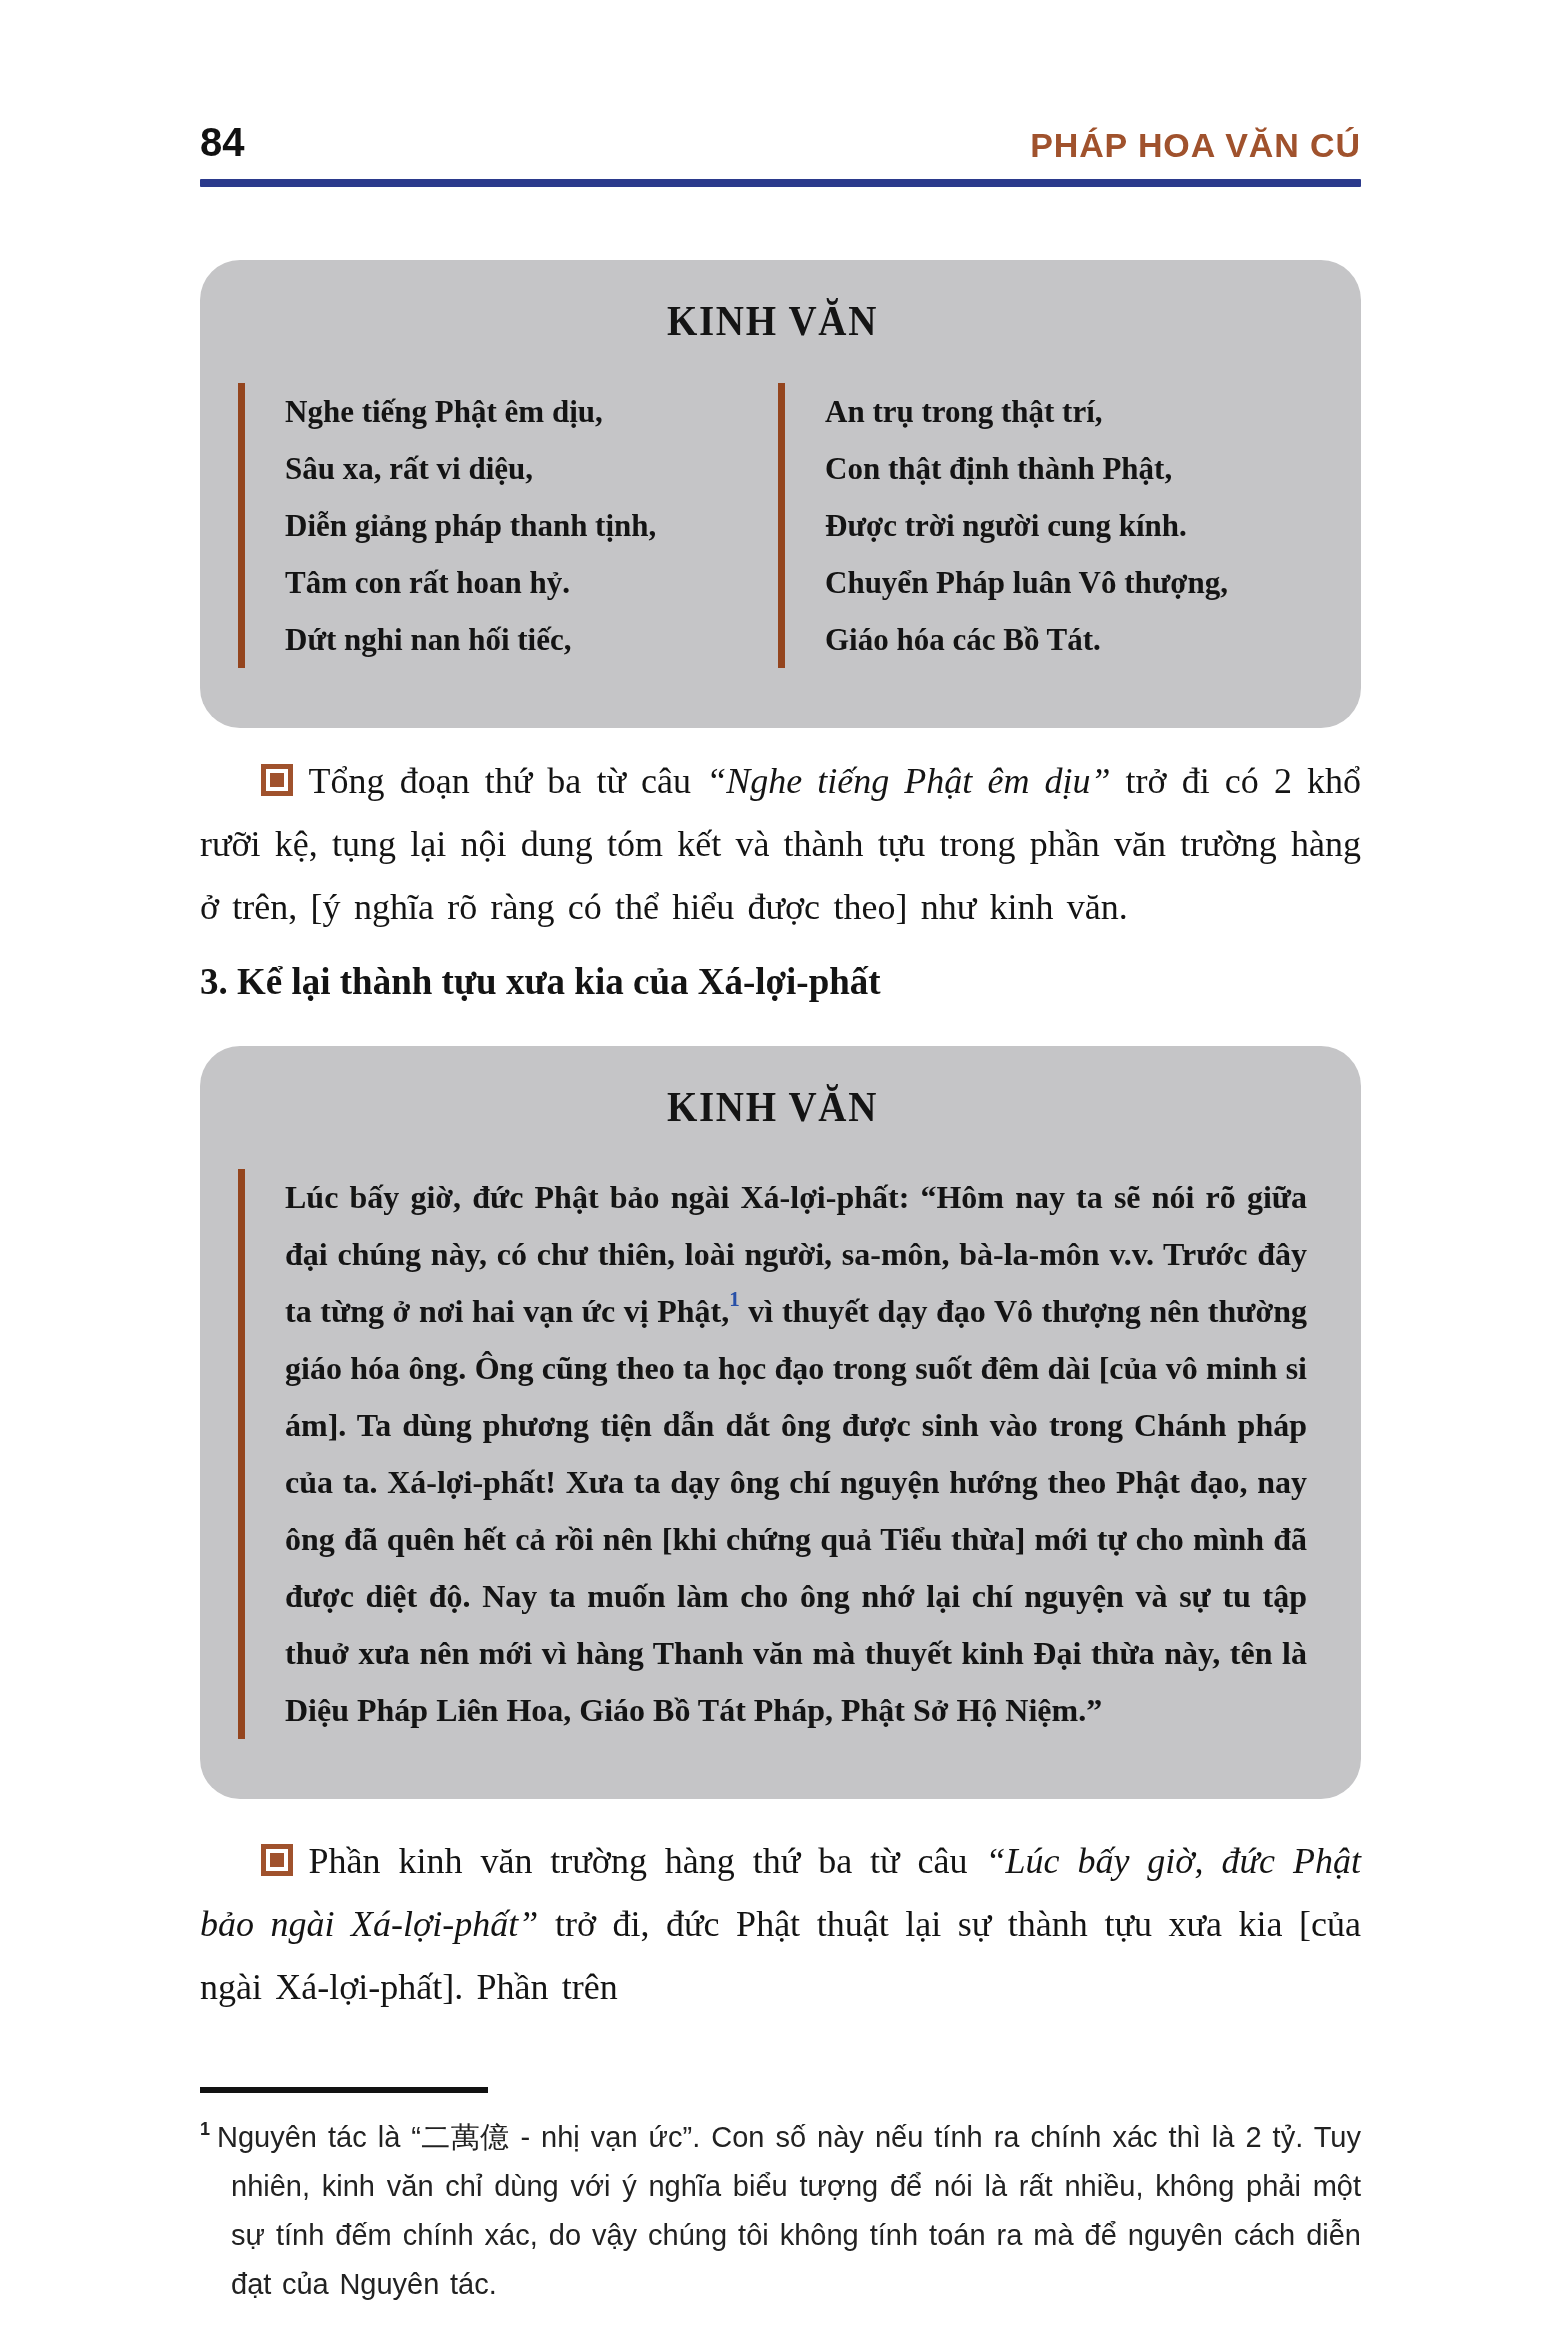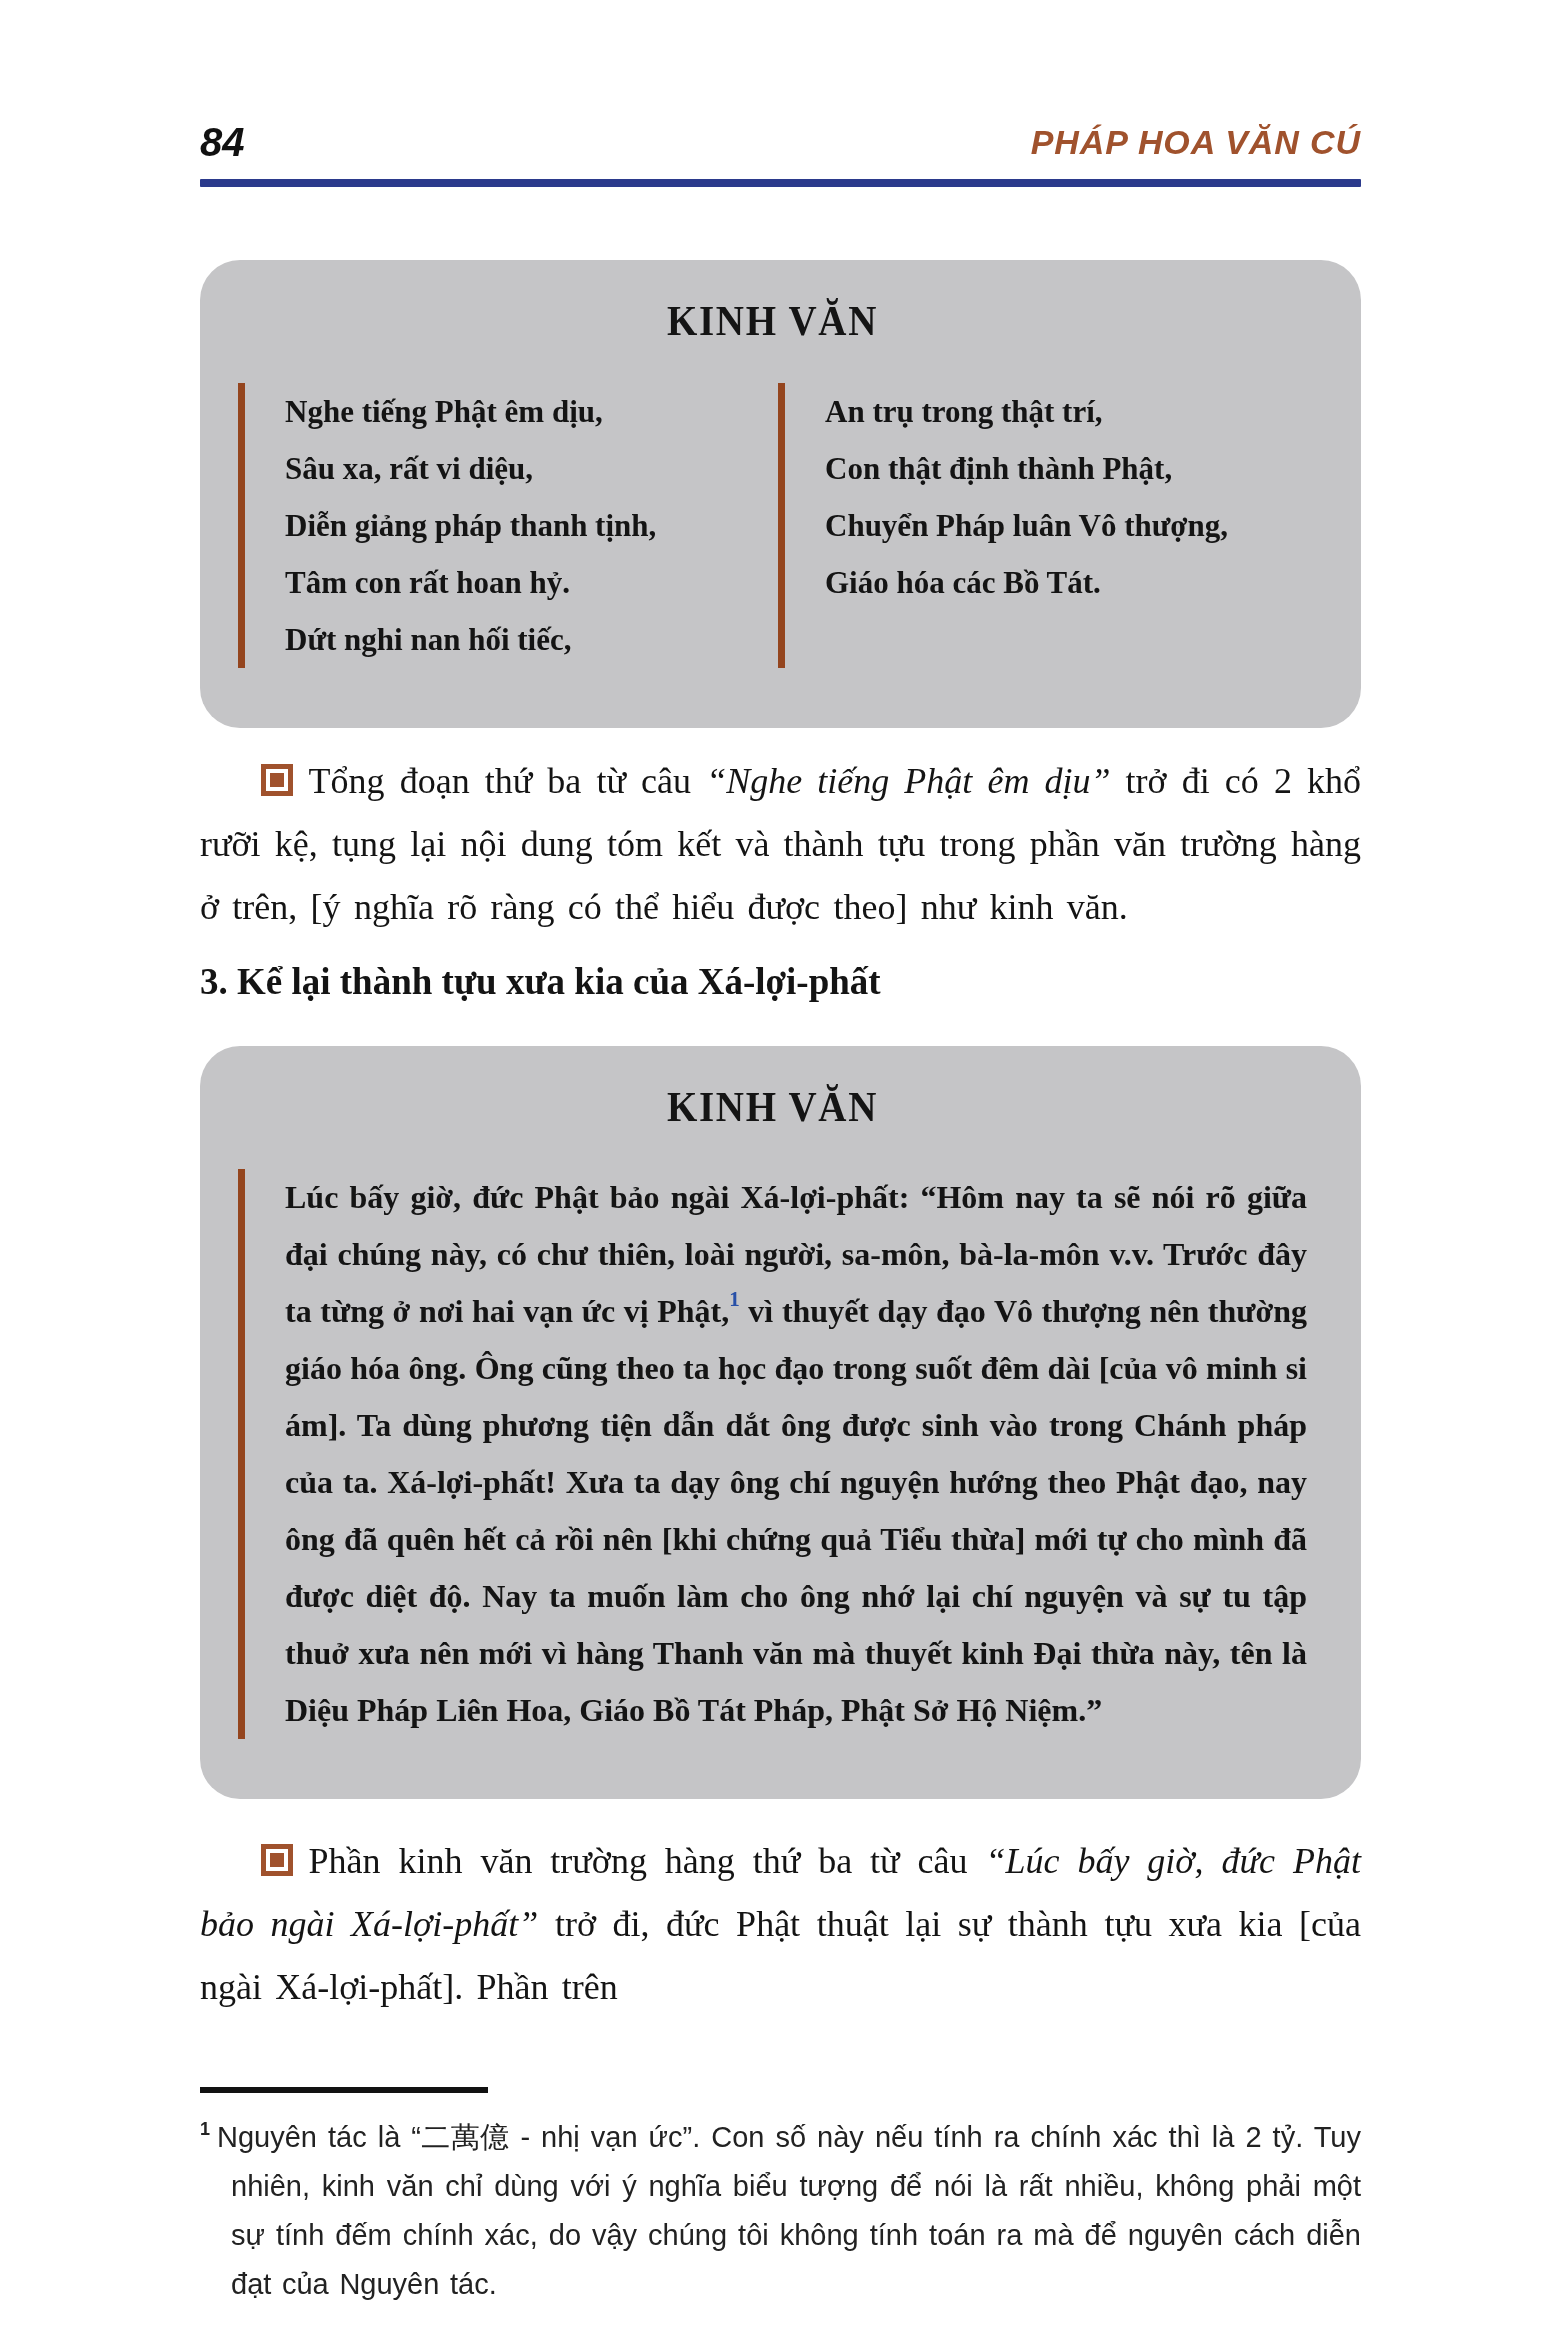--- a/index.html
+++ b/index.html
@@ -7,21 +7,21 @@
   body {
     width: 1561px; height: 2342px;
     font-family: "Liberation Serif", serif;
     color: #1a1a1a;
     overflow: hidden;
   }
   .page { padding: 120px 200px 0 200px; width: 1561px; }
 
   
   .running-header {
-    display: flex; justify-content: space-between; align-items: center; font-style: italic;
+    display: flex; justify-content: space-between; align-items: flex-end;
   }
   .page-number {
     font-family: "Liberation Sans", sans-serif;
     font-weight: bold; font-size: 40px; color: #111;
   }
   .running-title {
     font-family: "Liberation Sans", sans-serif;
     font-weight: bold; font-size: 34px; letter-spacing: 0.9px;
     color: #A0522D;
   }
@@ -128,20 +128,21 @@
       <div class="verse-col">
           <div class="verse-line">Nghe tiếng Phật êm dịu,</div>
           <div class="verse-line">Sâu xa, rất vi diệu,</div>
           <div class="verse-line">Diễn giảng pháp thanh tịnh,</div>
           <div class="verse-line">Tâm con rất hoan hỷ.</div>
           <div class="verse-line">Dứt nghi nan hối tiếc,</div>
         </div>
       <div class="verse-col">
           <div class="verse-line">An trụ trong thật trí,</div>
           <div class="verse-line">Con thật định thành Phật,</div>
+          <div class="verse-line">Được trời người cung kính.</div>
           <div class="verse-line">Chuyển Pháp luân Vô thượng,</div>
           <div class="verse-line">Giáo hóa các Bồ Tát.</div>
         </div>
     </div>
   </div>
 
   <p class="body-para para-1"><span class="square-bullet"><span class="inner"></span></span><span><span class="seg-normal">Tổng đoạn thứ ba từ câu </span><span class="seg-italic">“Nghe tiếng Phật êm dịu”</span><span class="seg-normal"> trở đi có 2 khổ rưỡi kệ, tụng lại nội dung tóm kết và thành tựu trong phần văn trường hàng ở trên, [ý nghĩa rõ ràng có thể hiểu được theo] như kinh văn.</span></span></p>
 
   <h2 class="section-heading">3. Kể lại thành tựu xưa kia của Xá-lợi-phất</h2>
 

